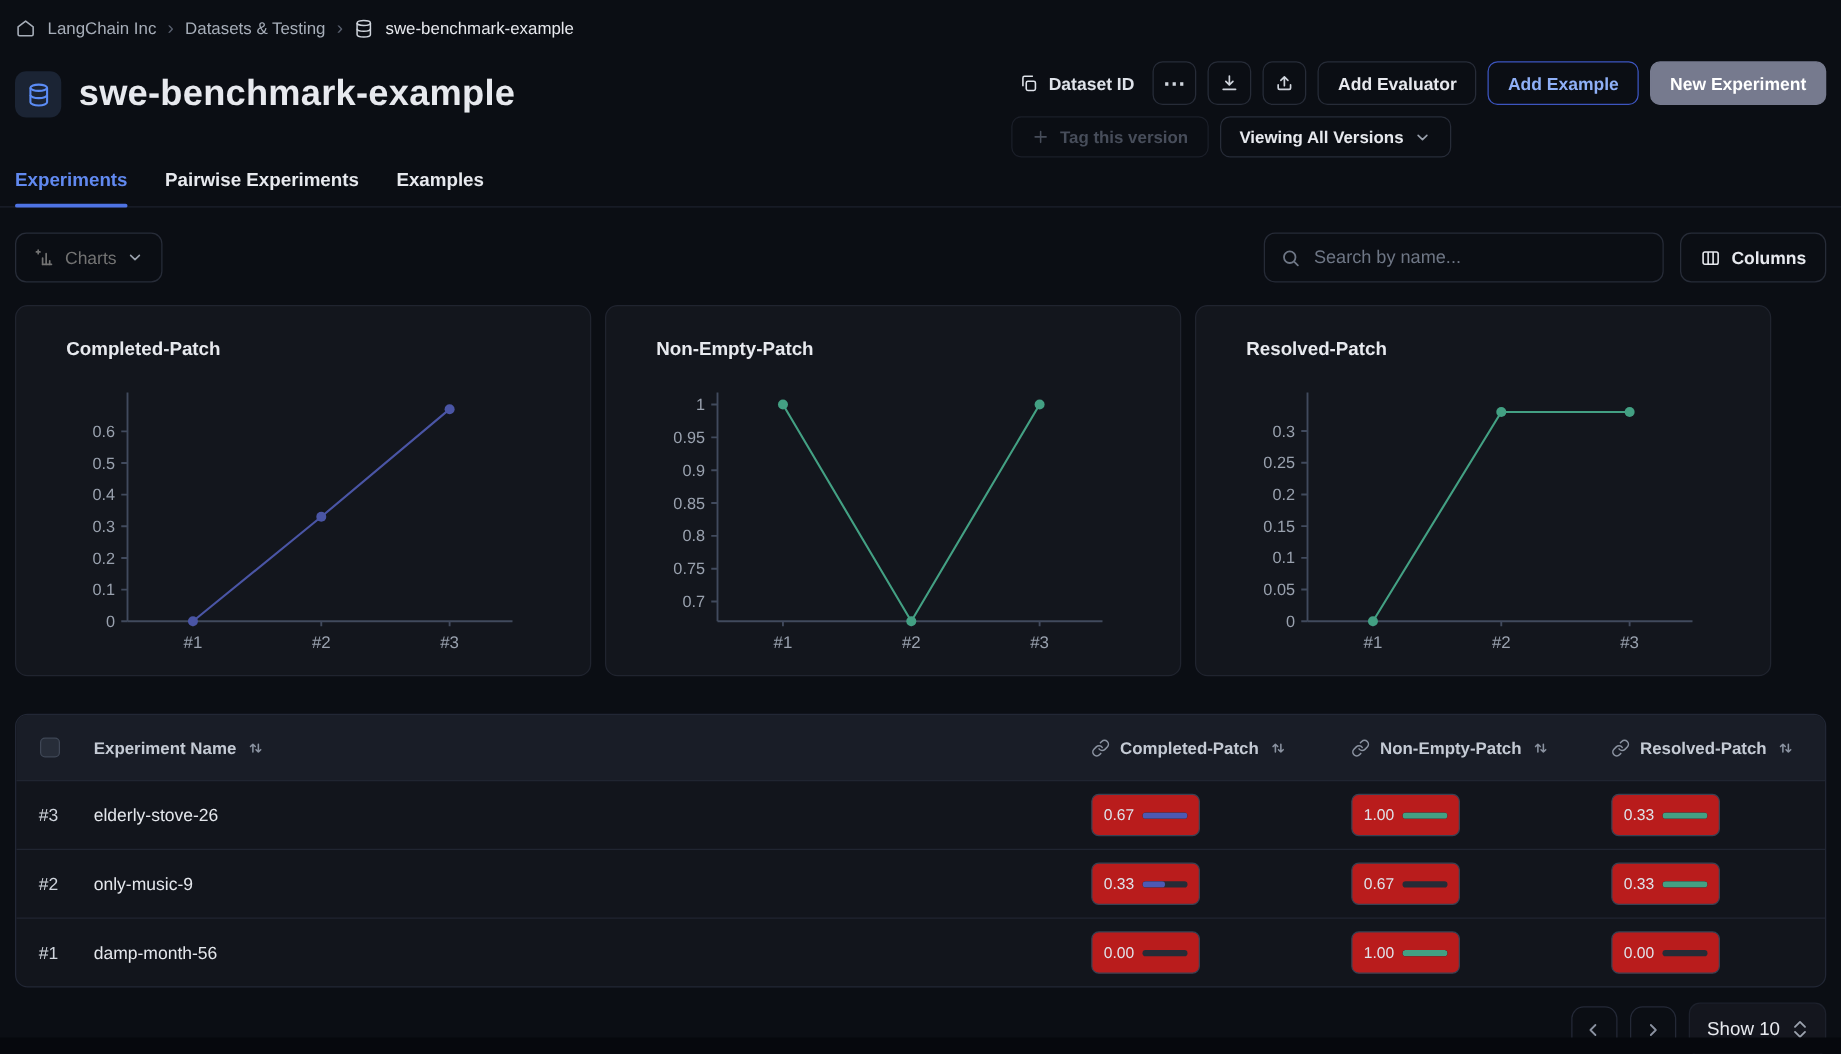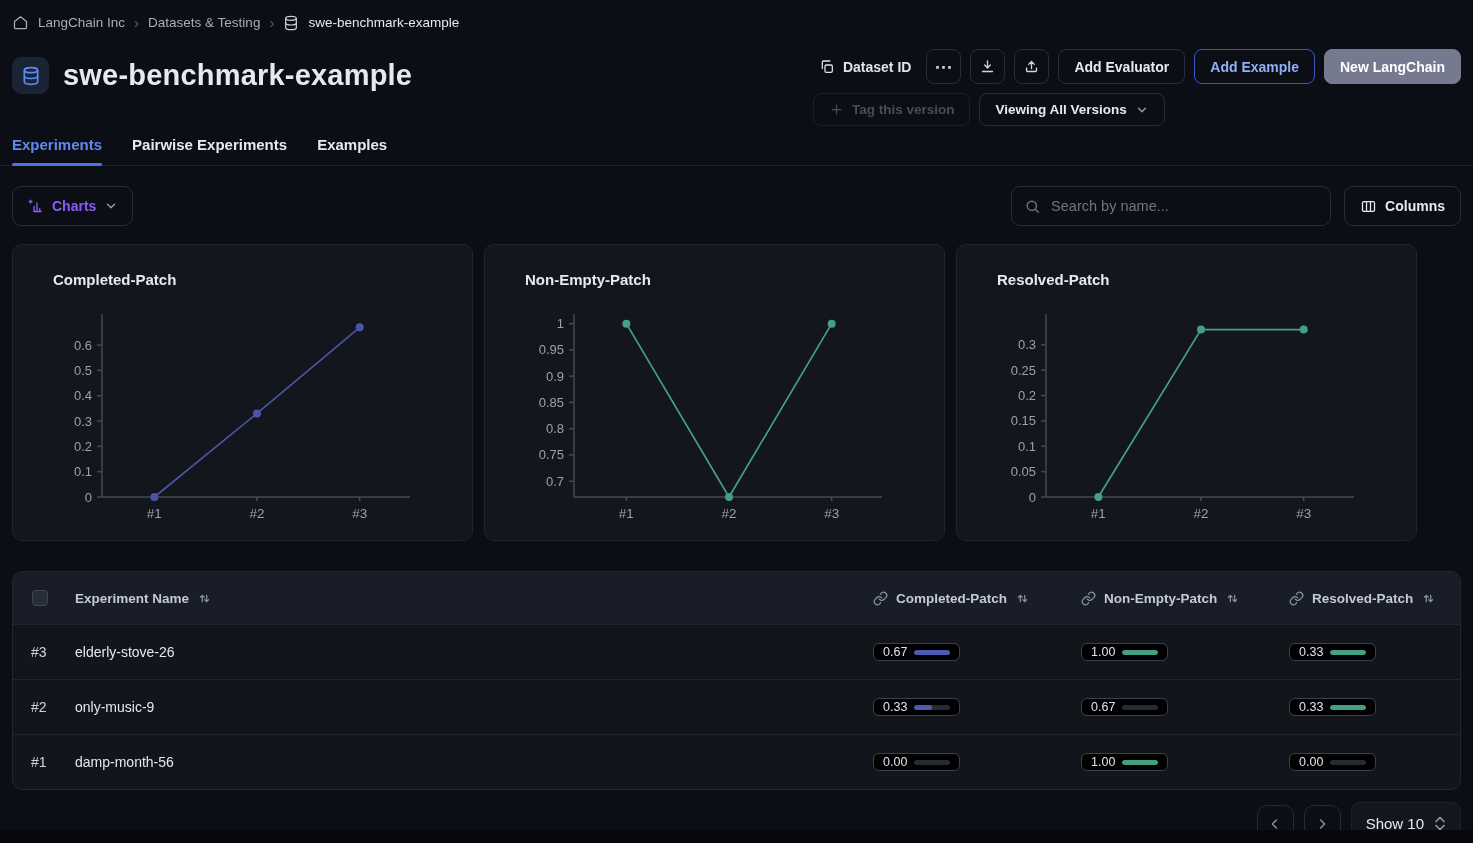--- a/index.html
+++ b/index.html
@@ -41,21 +41,21 @@
 
   
   .tabs { margin-top:4px; display:flex; gap:30px; border-bottom:1px solid #1c212c; margin-left:-12px; margin-right:-12px; padding:0 12px; }
   .tab { padding:6px 0 12px; font-size:15px; font-weight:600; color:#e7e9ee; cursor:pointer; position:relative; }
   .tab.active { color:#6189f0; }
   .tab.active::after { content:""; position:absolute; left:0; right:0; bottom:-1px; height:3px; background:#4e73e4; border-radius:2px; }
 
   
   .toolbar { margin-top:20px; display:flex; align-items:center; justify-content:space-between; }
   .toolbar-right { display:flex; align-items:center; gap:13px; }
-  .charts-btn { height:40px; border-radius:9px; padding:0 14px; font-weight:700; color:#8b5cf6; }
+  .charts-btn { height:40px; border-radius:9px; padding:0 14px; font-weight:400; color:#737373; }
   .search-box { width:320px; height:40px; border:1px solid #262b37; border-radius:9px; display:flex; align-items:center; gap:10px; padding:0 12px; color:#6e7685; }
   .search-box input { flex:1; background:transparent; border:none; outline:none; color:#e7e9ee; font-size:14.5px; font-family:inherit; }
   .search-box input::placeholder { color:#6e7685; }
   .columns-btn { height:40px; border-radius:9px; font-weight:600; }
 
   
   .charts-row { margin-top:18px; display:flex; gap:11px; }
   .chart-card { width:461px; height:297px; background:#13161d; border:1px solid #20242f; border-radius:10px; }
   .chart-title { margin:26px 0 0 40px; font-size:15px; font-weight:700; color:#e7e9ee; }
   .chart-card svg { margin-top:2px; }
@@ -67,21 +67,21 @@
   .thead, .trow { display:grid; grid-template-columns:44px 1fr 208px 208px 183px; align-items:center; padding-left:18px; }
   .thead { background:#191d27; height:52px; color:#c4cad4; font-weight:700; font-size:13.5px; }
   .trow { height:55px; border-top:1px solid #202531; font-size:14px; cursor:pointer; }
   .cell-name-h, .cell-metric-h { display:flex; gap:8px; }
   .cell-metric-h { padding-left:12px; }
   .cell-metric { padding-left:12px; }
   .sort-icon, .link-icon { color:#8a92a0; }
   .checkbox { width:16px; height:16px; border-radius:4px; background:#272d39; border:1px solid #3f4756; cursor:pointer; margin-left:1px; }
   .row-index { color:#cfd4dc; }
   .row-name { color:#e4e7ec; }
-  .pill { display:inline-flex; align-items:center; gap:7px; height:18px; padding:0 9px; border:1px solid #3a4152; border-radius:6px; font-size:12.5px; color:#dfe3ea; background:#000000; }
+  .pill { display:inline-flex; align-items:center; gap:7px; height:34px; padding:0 9px; border:1px solid #3a4152; border-radius:6px; font-size:12.5px; color:#dfe3ea; background:#b91c1c; }
   .pill-track { width:36px; height:5px; border-radius:3px; background:#262b36; overflow:hidden; }
   .pill-fill { height:100%; border-radius:3px; }
 
   
   .pagination { margin-top:12px; display:flex; justify-content:flex-end; align-items:center; gap:10px; }
   .page-nav { width:37px; height:37px; border:1px solid #242937; border-radius:10px; background:transparent; color:#8a91a0; display:flex; align-items:center; justify-content:center; cursor:pointer; }
   .show-select { height:43px; background:#14161e; border:1px solid #1d212c; border-radius:9px; display:flex; align-items:center; gap:10px; padding:0 14px; font-size:15px; color:#e7e9ee; cursor:pointer; }
   .stepper { display:flex; flex-direction:column; gap:1px; color:#9aa1ad; }
 
   .bottom-strip { position:absolute; left:0; right:0; bottom:0; height:13px; background:#06080d; }
@@ -150,21 +150,21 @@
         <button class="btn btn-icon">
           <span class="icon">
             <svg width="17" height="17" viewBox="0 0 24 24" fill="none" stroke="currentColor" stroke-width="1.9" stroke-linecap="round" stroke-linejoin="round">
                 <path d="M12 15V5m0 0-4 4m4-4 4 4"></path>
                 <path d="M5 14v3.5A1.5 1.5 0 0 0 6.5 19h11a1.5 1.5 0 0 0 1.5-1.5V14"></path>
               </svg>
           </span>
         </button>
         <button class="btn">Add Evaluator</button>
         <button class="btn btn-blue">Add Example</button>
-        <button class="btn btn-solid">New LangChain</button>
+        <button class="btn btn-solid">New Experiment</button>
       </div>
       <div class="actions-row">
         <button class="btn btn-sm btn-disabled">
           <span class="icon">
             <svg width="15" height="15" viewBox="0 0 24 24" fill="none" stroke="currentColor" stroke-width="2" stroke-linecap="round">
                 <path d="M12 5v14M5 12h14"></path>
               </svg>
           </span>
           <span>Tag this version</span>
         </button>

